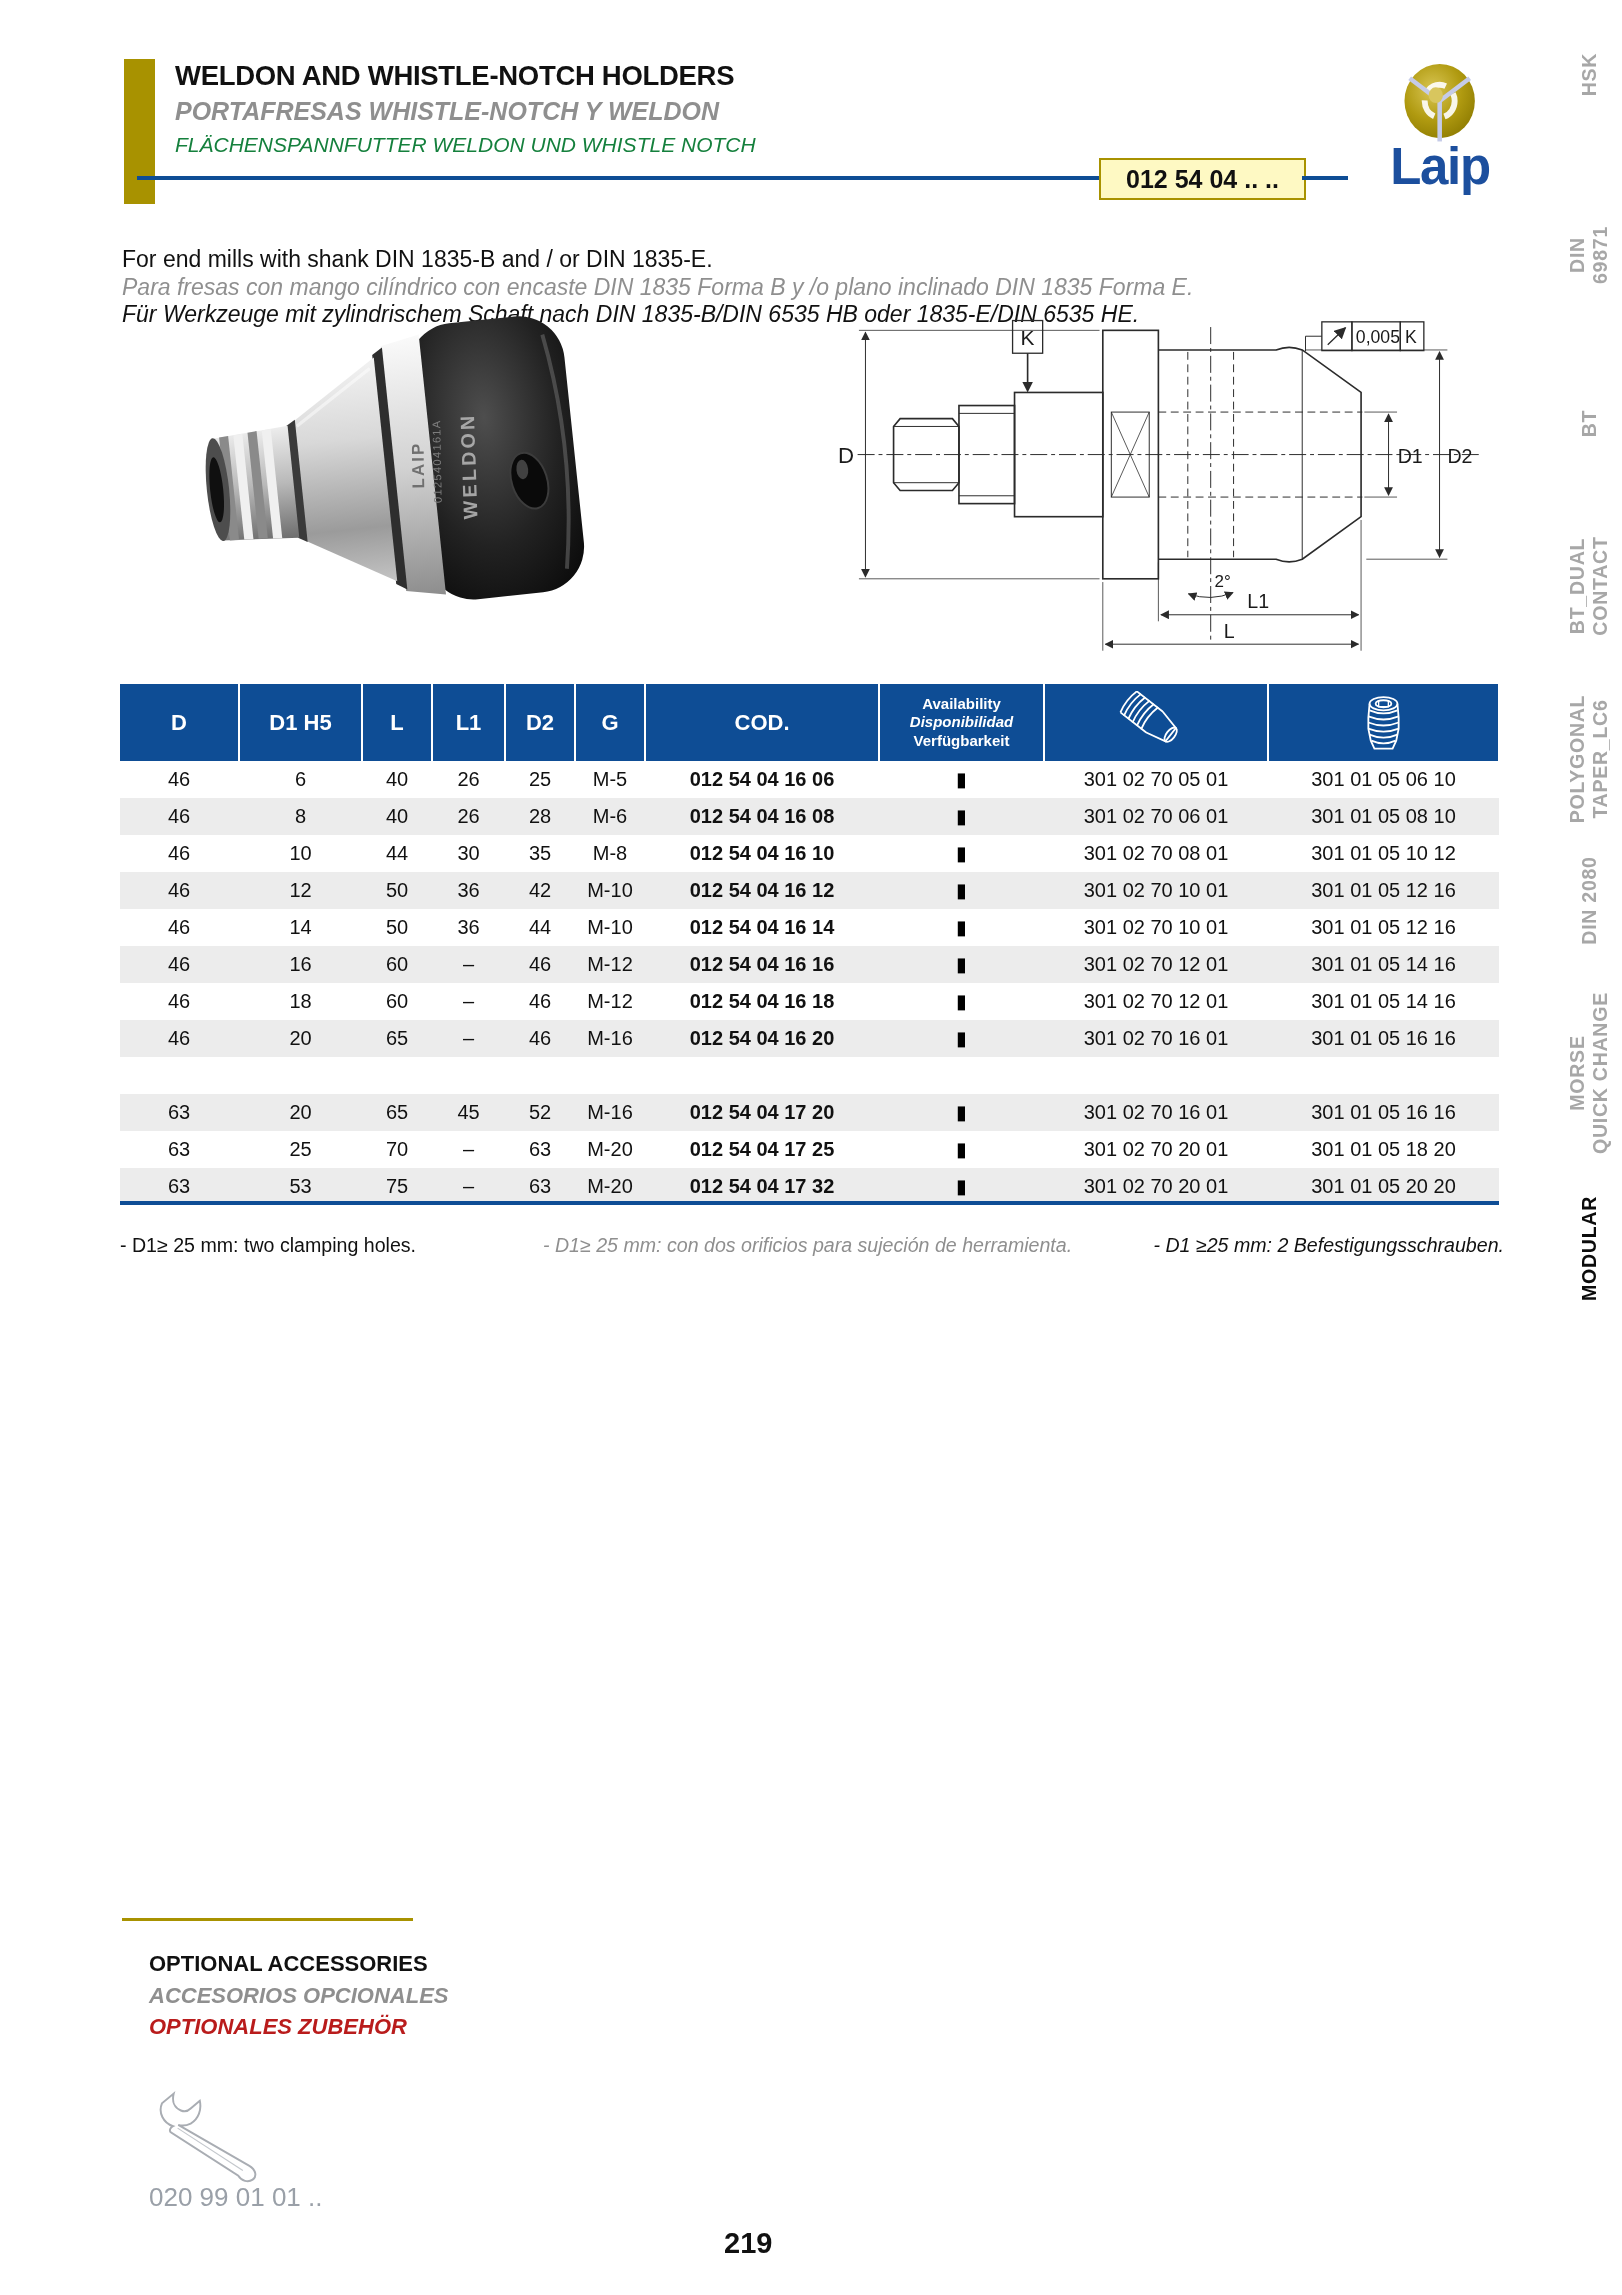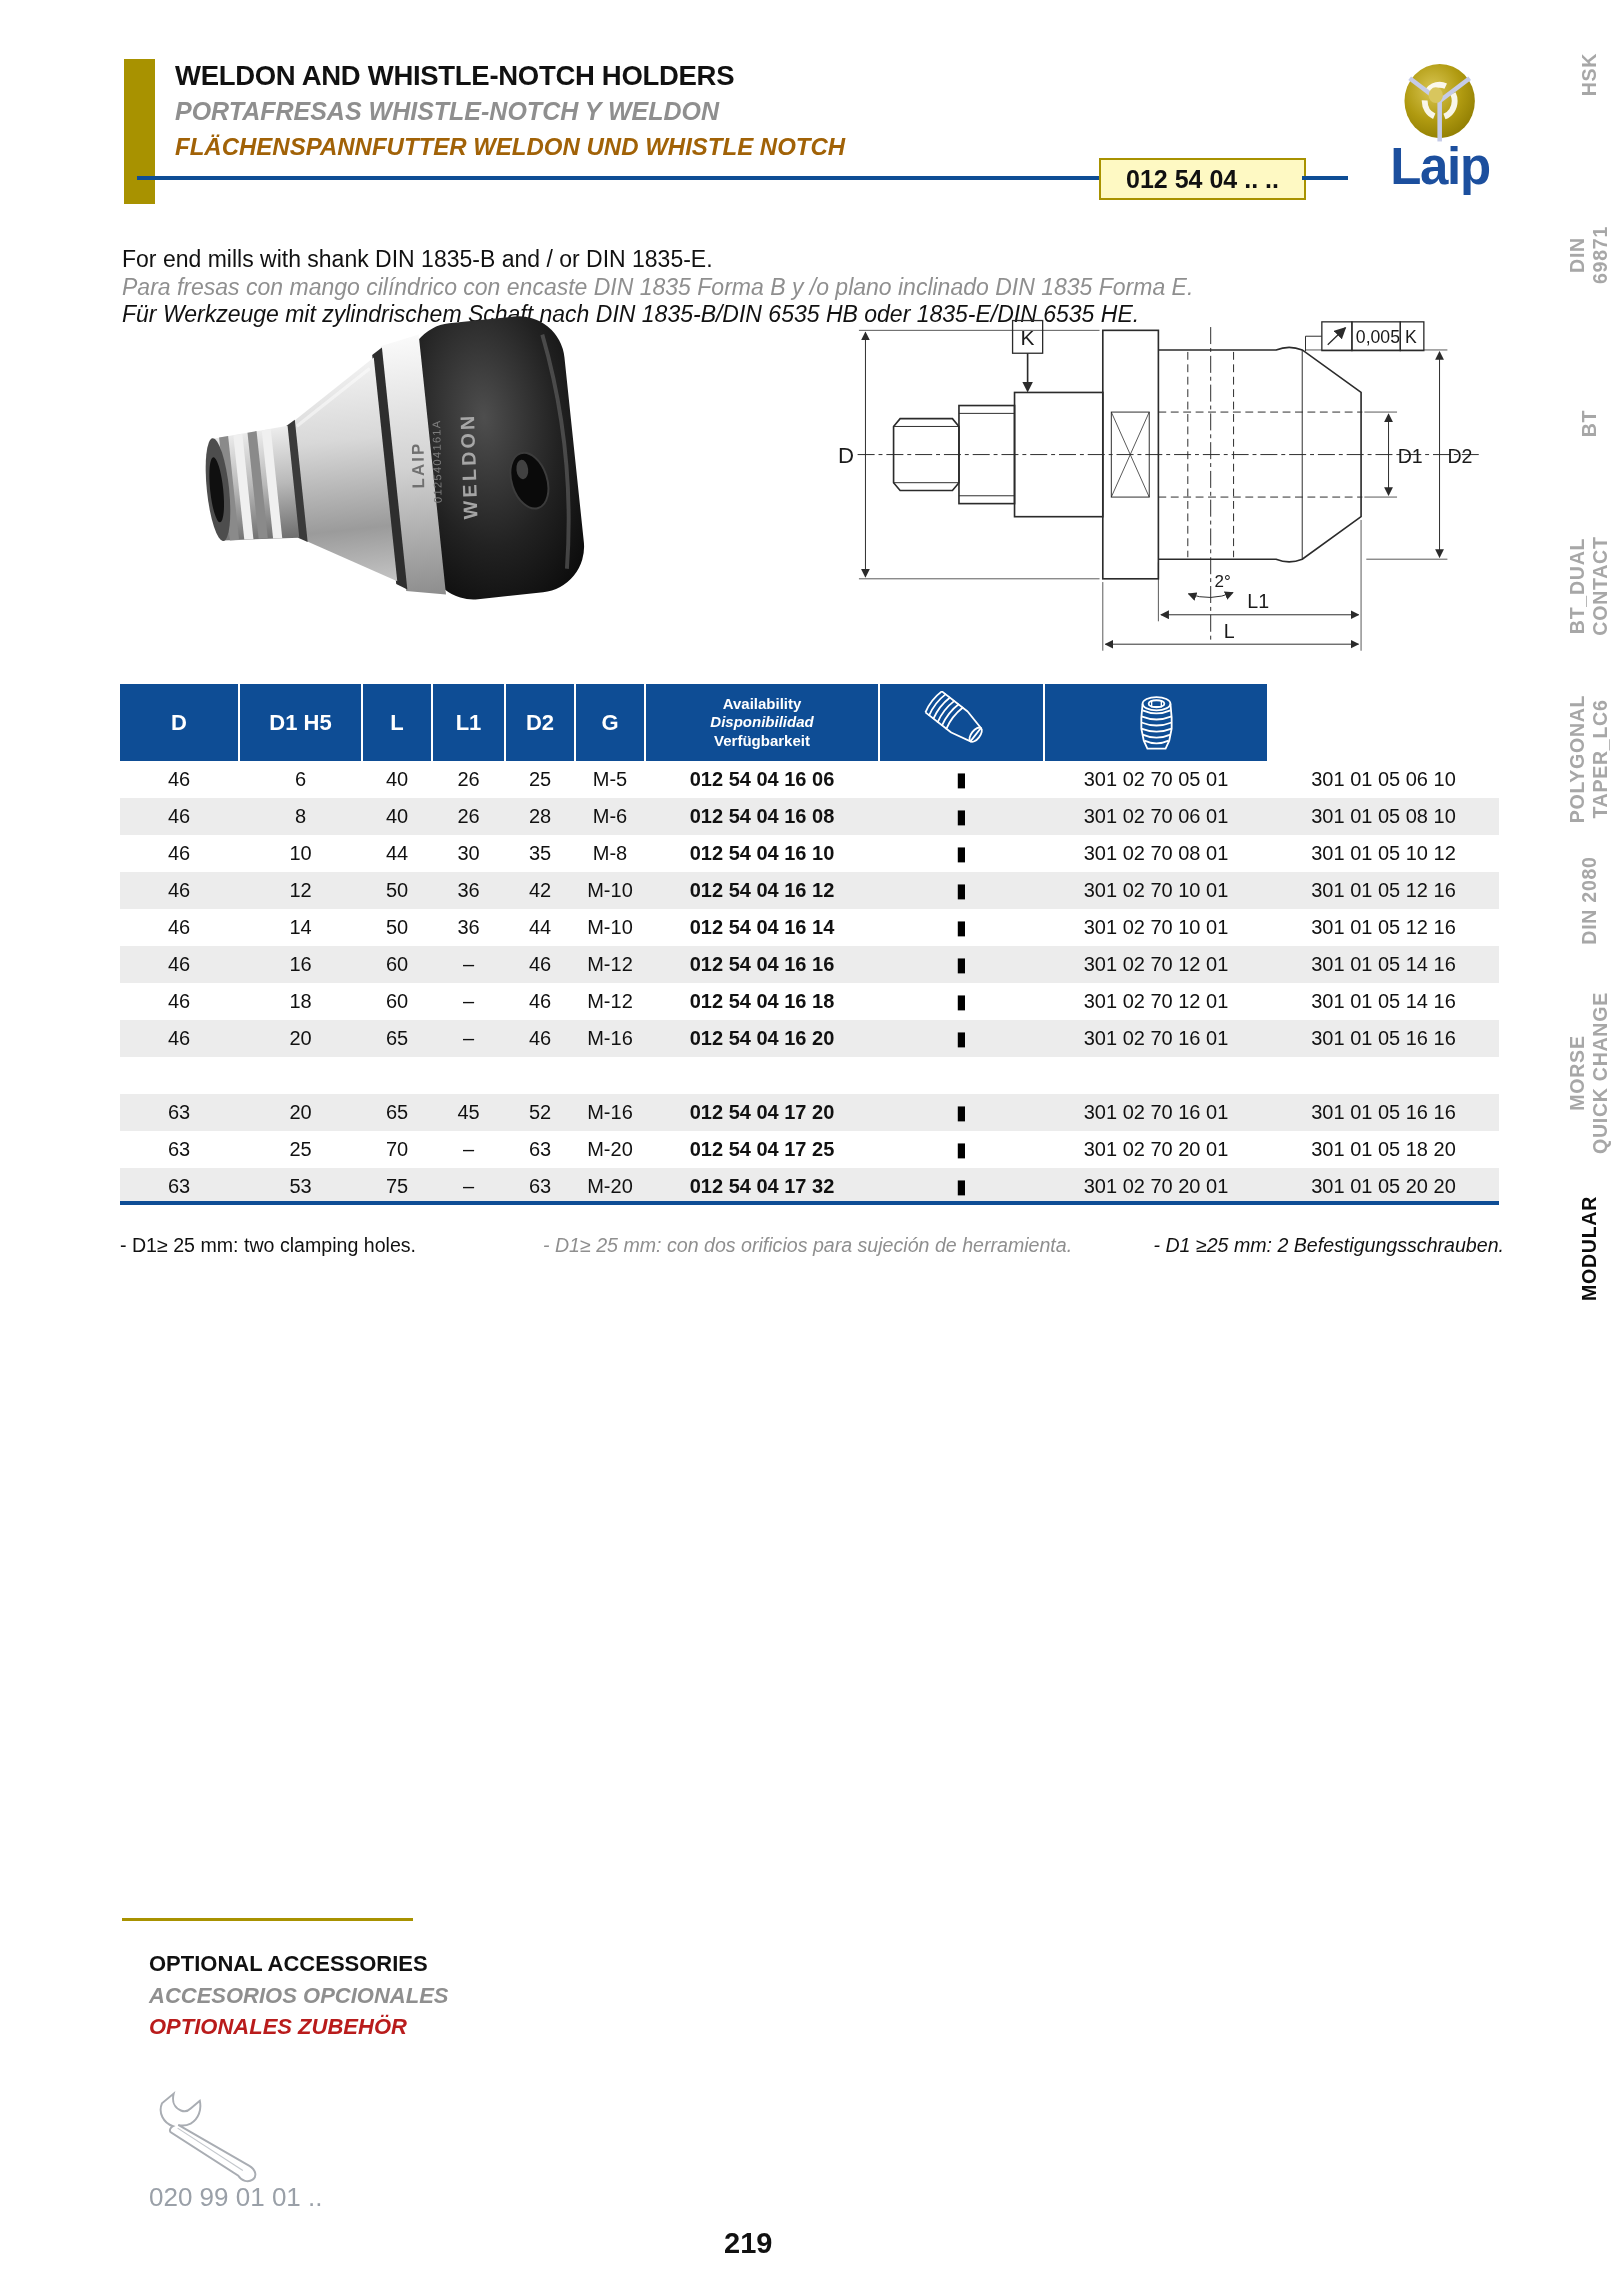--- a/index.html
+++ b/index.html
@@ -6,21 +6,21 @@
   body{
     width:1623px;height:2295px;position:relative;background:#ffffff;
     font-family:"Liberation Sans",sans-serif;color:#1a1a1a;overflow:hidden;
   }
   .abs{position:absolute;}
 
   
   .gold-bar{left:124px;top:59px;width:31px;height:145px;background:#a89200;}
   .title-en{left:175px;top:60px;font-size:27.5px;font-weight:700;letter-spacing:-0.3px;color:#111;}
   .title-es{left:175px;top:97px;font-size:25px;font-weight:700;font-style:italic;color:#8f8f8f;}
-  .title-de{left:175px;top:133px;font-size:24px;font-weight:700;font-style:italic;color:#a16207;}
+  .title-de{left:175px;top:133px;font-size:21px;font-weight:400;font-style:italic;color:#15803d;}
   .blue-rule{background:#0e4d95;height:3.9px;}
   .rule-left{left:137px;top:176px;width:962px;}
   .rule-right{left:1302px;top:176px;width:46px;}
   .code-box{
     left:1099px;top:158px;width:203px;height:38px;border:2.6px solid #a89200;background:#fef9c3;
     display:flex;align-items:center;justify-content:center;font-size:25px;font-weight:700;color:#111;
   }
   .logo-wrap{left:1368px;top:63px;width:144px;height:137px;text-align:center;}
   .logo-text{margin-top:-3.9px;font-size:51px;font-weight:700;color:#1c4f9e;letter-spacing:-1.3px;line-height:1;}
 
@@ -280,20 +280,21 @@
 </svg>
 
 <div class="abs dtable">
   <div class="thead">
     <div class="th">D</div>
     <div class="th">D1 H5</div>
     <div class="th">L</div>
     <div class="th">L1</div>
     <div class="th">D2</div>
     <div class="th">G</div>
+    <div class="th">COD.</div>
     <div class="th">
       <span class="sub">Availability</span>
       <span class="sub it">Disponibilidad</span>
       <span class="sub">Verfügbarkeit</span>
     </div>
     <div class="th">
       <svg width="79" height="63" viewBox="0 0 130 104">
         <g transform="rotate(38 60 50)" fill="none" stroke="#ffffff" stroke-width="3">
           <path d="M8 28 L62 28 M8 72 L62 72 M8 28 Q2 50 8 72 M62 28 L96 36 L96 64 L62 72"></path>
           <path d="M16 27 Q10 50 16 73 M25 27 Q19 50 25 73 M34 27 Q28 50 34 73 M43 27 Q37 50 43 73 M52 27 Q46 50 52 73"></path>

